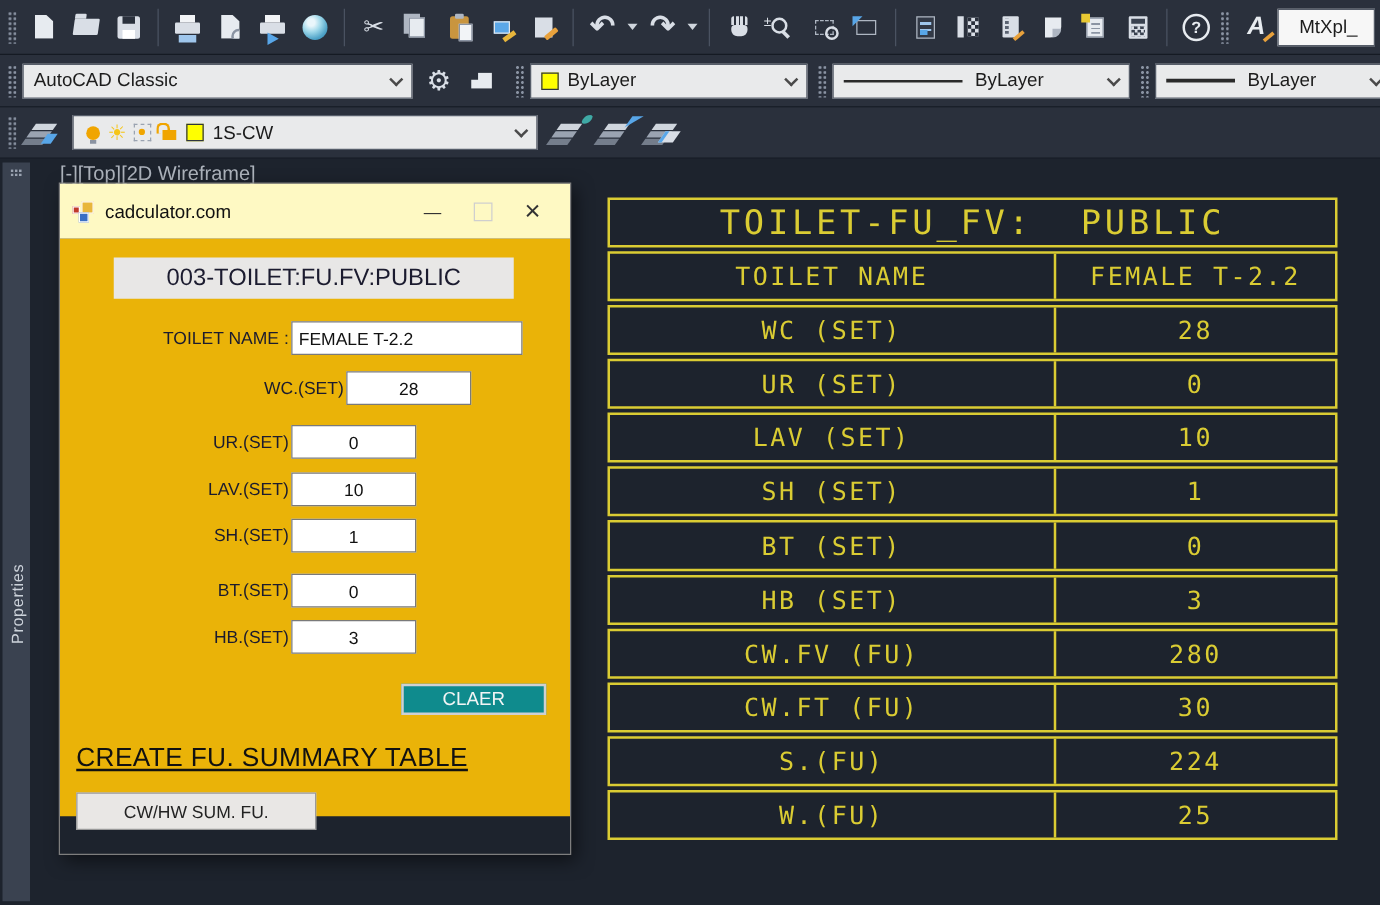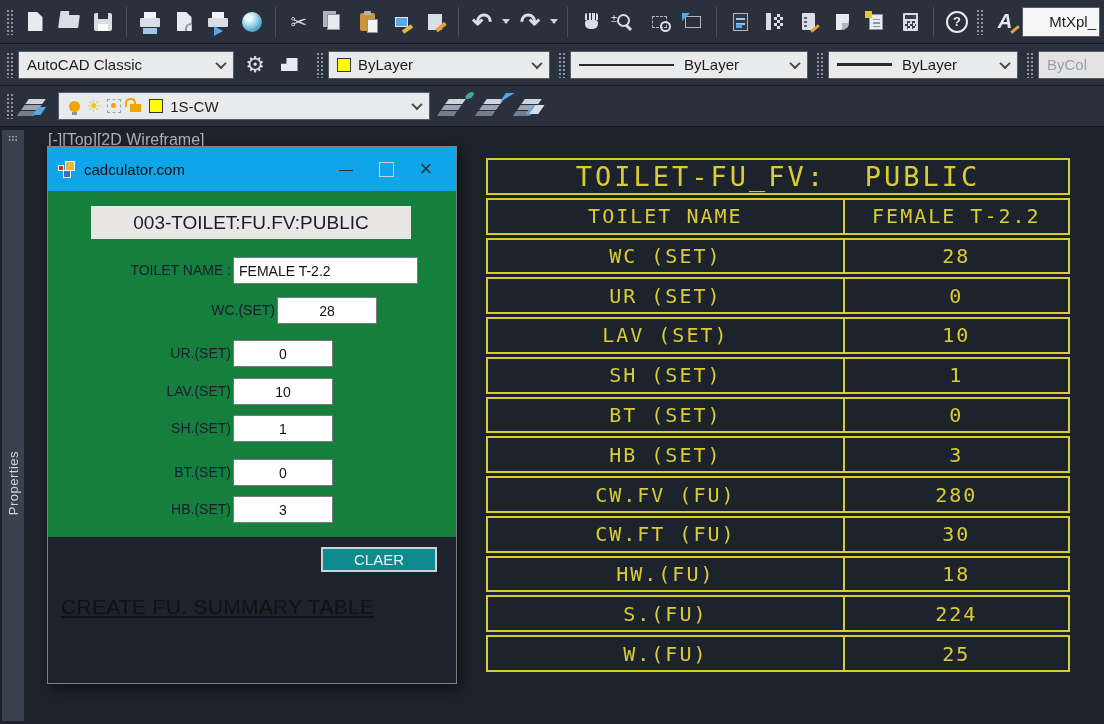--- a/index.html
+++ b/index.html
@@ -96,21 +96,21 @@
   .acc-dot::after { content:''; position:absolute; right:-5px; top:-7px; width:7px; height:7px; border-radius:50%; background:#3fa9a5; }
 
   
   .combo { height:28px; background:#e9eaeb; border:1px solid #565d69; display:flex; align-items:center;
            padding:0 8px; color:#1c1c1c; font-size:15px; flex:none; position:relative; }
   .combo .chev { width:8px; height:8px; border-right:2px solid #4a4a4a; border-bottom:2px solid #4a4a4a;
                  transform:rotate(45deg) translate(-1px,-1px); margin-left:auto; flex:none; }
   .swatch { width:14px; height:14px; background:#ffff00; border:1.5px solid #2f353f; margin-right:7px; flex:none; }
   .lt-line { height:2px; background:#2a2a2a; margin-right:10px; flex:none; }
   .mtext-box { width:122px; height:30px; background:#f7f7f7; border:1px solid #565d69; color:#1c1c1c;
-               font-size:15px; display:flex; align-items:center; justify-content:flex-end; padding:0 3px; margin-left:auto; }
+               font-size:15px; display:flex; align-items:center; justify-content:flex-end; padding:0 13px; margin-left:auto; }
   .bulb { width:11px; height:11px; border-radius:50%; background:#f0a500; position:relative; margin:0 6px 0 2px; flex:none; }
   .bulb::after { content:''; position:absolute; left:3px; bottom:-3px; width:5px; height:3px; background:#8b94a3; }
   .sun { font-size:17px; color:#f5c518; margin-right:6px; line-height:1; flex:none; }
   .vpfreeze { width:14px; height:14px; border:1.5px dashed #9aa3b1; position:relative; margin-right:7px; flex:none; }
   .vpfreeze::after { content:''; position:absolute; left:3px; top:3px; width:5px; height:5px; border-radius:50%; background:#f0a500; }
   .unlock { width:11px; height:8px; background:#f0a500; position:relative; margin:4px 8px 0 2px; flex:none; }
   .unlock::before { content:''; position:absolute; left:-5px; top:-6px; width:7px; height:7px;
                     border:2px solid #f0a500; border-bottom:none; border-radius:5px 5px 0 0; }
 
   
@@ -129,31 +129,31 @@
               font-family:"DejaVu Sans Mono", monospace; color:#dacc33; }
   .trow { flex:1; border:2px solid #dacc33; display:flex; align-items:stretch; }
   .trow.title { justify-content:center; align-items:center; font-size:27px; letter-spacing:3px; white-space:pre; }
   .tcell { display:flex; align-items:center; justify-content:center; font-size:20px; letter-spacing:2px; white-space:pre; }
   .tcell.l { width:61.5%; border-right:2px solid #dacc33; }
   .tcell.r { width:38.5%; }
 
   
   #dlg { position:absolute; left:47px; top:19px; width:410px; height:538px; z-index:5;
          border:1px solid #7e7e7e; box-shadow:4px 5px 14px rgba(0,0,0,0.55); }
-  #dlg-titlebar { height:44px; background:#0ea5e9; display:flex; align-items:center; padding:0 10px; }
+  #dlg-titlebar { height:44px; background:#fef9c3; display:flex; align-items:center; padding:0 10px; }
   .win-ico { width:17px; height:17px; position:relative; margin-right:9px; flex:none; }
   .win-ico .sq1 { position:absolute; left:0; top:4px; width:6px; height:6px; background:#c0392b; border:1px solid #fff; }
   .win-ico .sq2 { position:absolute; right:0; top:0; width:10px; height:10px; background:#e8b63c; border:1px solid #fff; }
   .win-ico .sq3 { position:absolute; left:5px; bottom:0; width:8px; height:8px; background:#3a6fc4; border:1px solid #fff; }
   #dlg-title { font-size:15px; color:#111; }
   .cap-btn { width:40px; height:30px; display:flex; align-items:center; justify-content:center; color:#333; }
   #btn-min { margin-left:auto; font-size:14px; }
   #btn-max .box { width:15px; height:15px; border:1px solid #cfcfcf; }
   #btn-close { font-size:22px; font-weight:300; }
-  #dlg-body { position:relative; height:346px; background:#15803d; }
+  #dlg-body { position:relative; height:462px; background:#eab308; }
 
   #dlg-header { position:absolute; left:43px; top:15px; width:320px; height:33px; background:#e8e7e6;
                 display:flex; align-items:center; justify-content:center; font-size:19px; color:#1b1b2f; }
   .frow { position:absolute; left:0; width:100%; height:27px; }
   .frow label { position:absolute; left:20px; width:163px; text-align:right; top:5px;
                 font-size:14px; color:#1b1b2f; }
   .frow input { position:absolute; left:185px; top:0; height:27px; width:100px; border:1px solid #7a7a7a;
                 background:#fff; font-size:14px; font-family:"Liberation Sans",sans-serif;
                 text-align:center; color:#111; }
   .frow input.wide { width:185px; text-align:left; padding-left:5px; }
@@ -267,21 +267,21 @@
       </div>
     <div class="grip"></div>
     <div class="icn">
         <span class="ic-textstyle">A</span>
       </div>
     <div class="mtext-box">MtXpl_</div>
   </div>
 
   <div id="tb2" class="tb">
     <div class="grip"></div>
-    <div class="combo" style="width:216px">
+    <div class="combo" style="width:312px">
       <span>AutoCAD Classic</span>
       <span class="chev"></span>
     </div>
     <div class="icn" style="margin-left:6px">
         <span class="glyph" style="font-size:22px">⚙</span>
       </div>
     <div class="icn">
         <span class="ic-workspace"></span>
       </div>
     <div class="grip" style="margin-left:10px"></div>
@@ -371,24 +371,20 @@
           <div class="tcell l">HB (SET)</div>
           <div class="tcell r">3</div>
         </div>
       <div class="trow">
           <div class="tcell l">CW.FV (FU)</div>
           <div class="tcell r">280</div>
         </div>
       <div class="trow">
           <div class="tcell l">CW.FT (FU)</div>
           <div class="tcell r">30</div>
-        </div>
-      <div class="trow">
-          <div class="tcell l">HW.(FU)</div>
-          <div class="tcell r">18</div>
         </div>
       <div class="trow">
           <div class="tcell l">S.(FU)</div>
           <div class="tcell r">224</div>
         </div>
       <div class="trow">
           <div class="tcell l">W.(FU)</div>
           <div class="tcell r">25</div>
         </div>
     </div>
@@ -434,17 +430,18 @@
           <label>BT.(SET)</label>
           <input type="text" value="0" style="">
         </div>
         <div class="frow f6">
           <label>HB.(SET)</label>
           <input type="text" value="3" style="">
         </div>
 
         <div id="btn-clear">CLAER</div>
         <div id="sum-heading">CREATE FU. SUMMARY TABLE</div>
+        <div class="sum-btn" id="btn-cwhw">CW/HW SUM. FU.</div>
       </div>
     </div>
   </div>
 
 </div>
 
 </body></html>

